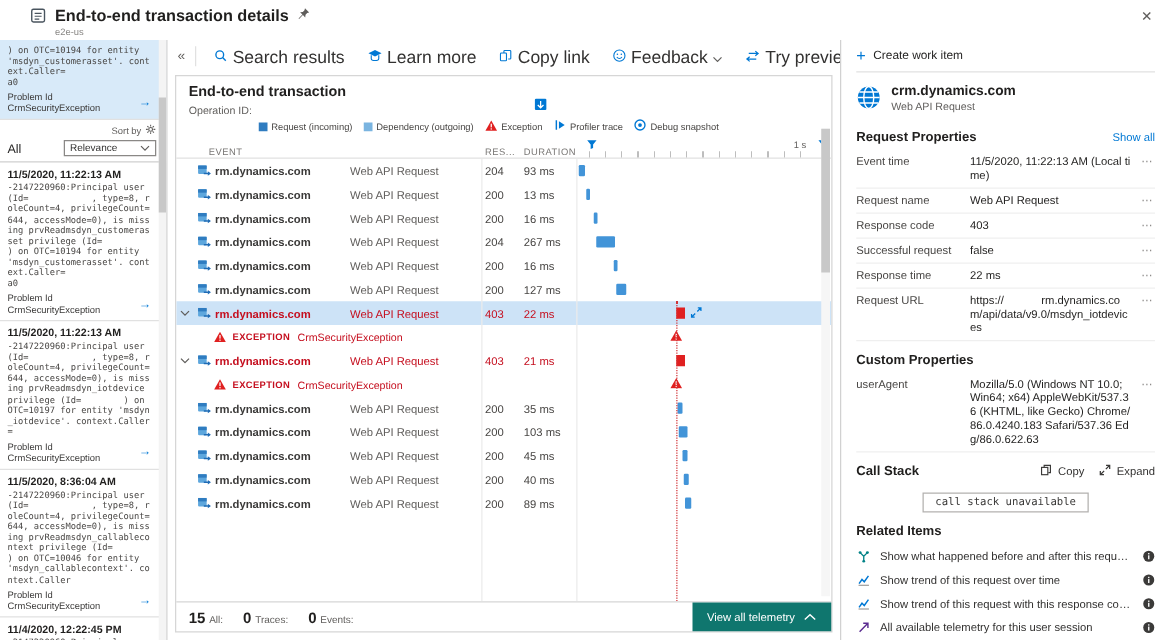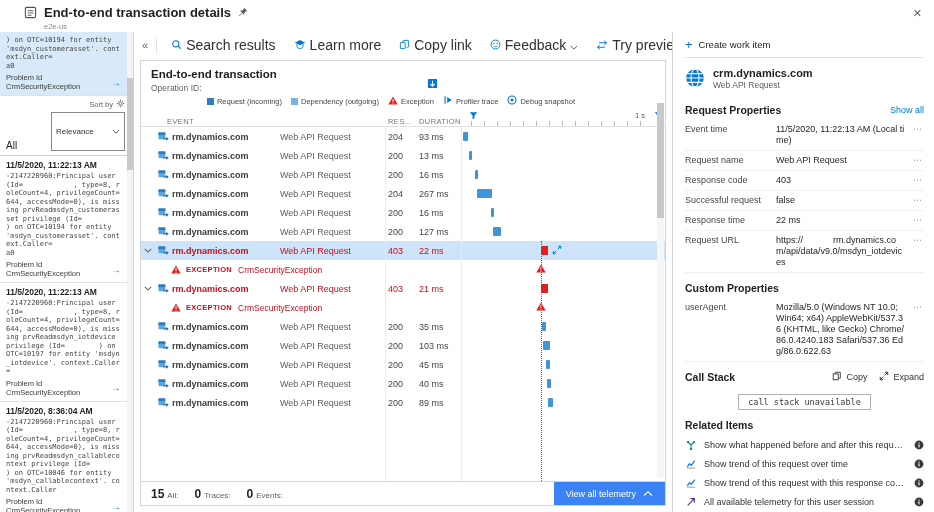--- a/index.html
+++ b/index.html
@@ -19,21 +19,21 @@
   .entry{padding:4px 12px 4px 6px;border-bottom:1px solid #e1e1e1;position:relative}
   .entry.selected{background:#d8eaf9}
   .entry-time{font-size:8.5px;font-weight:700;color:#201f1e;margin-bottom:2px}
   .entry-body{font-family:"DejaVu Sans Mono",monospace;font-size:7px;line-height:8.5px;color:#484644;white-space:pre-wrap;word-break:break-all}
   .entry-problem{display:flex;justify-content:space-between;align-items:center;margin-top:3px;color:#3b3a39;font-size:7.5px}
   .entry-arrow{color:#0078d4;font-weight:700;font-size:10px;cursor:pointer}
   .filterbar{display:flex;justify-content:space-between;align-items:flex-end;padding:3px 8px 4px 6px;border-bottom:1px solid #cfcfcf;background:#fff}
   .all-label{font-size:10px;color:#201f1e;cursor:pointer}
   .sortby{display:flex;flex-direction:column;align-items:flex-end;gap:2px}
   .sortby-label{font-size:7.5px;color:#605e5c;display:flex;align-items:center;gap:3px}
-  .sort-select{border:1px solid #8a8886;background:#fff;font-size:8px;padding:14px 4px;display:flex;gap:6px;align-items:center;width:74px;justify-content:space-between;cursor:pointer}
+  .sort-select{border:1px solid #8a8886;background:#fff;font-size:8px;padding:1px 4px;display:flex;gap:6px;align-items:center;width:74px;justify-content:space-between;cursor:pointer}
   .sb-scroll{position:absolute;right:0;top:0;width:6px;height:100%;background:#f4f4f4}
   .sb-thumb{position:absolute;right:0;top:46px;width:6px;height:92px;background:#c8c8c8}
   
   .main{width:538px;flex:0 0 auto;display:flex;flex-direction:column;min-width:0}
   .toolbar{height:26px;flex:0 0 auto;display:flex;align-items:center;padding:0 6px;gap:2px}
   .tb-collapse{color:#605e5c;font-size:11px;padding:2px 8px 2px 2px;border-right:1px solid #e1e1e1;margin-right:4px;cursor:pointer}
   .tb-item{display:flex;align-items:center;gap:4px;padding:3px 8px;font-size:14px;color:#323130;cursor:pointer;white-space:nowrap}
   .panel{flex:1;margin:2px 6px 6px 6px;border:1px solid #d6d6d6;display:flex;flex-direction:column;min-height:0;position:relative;background:#fff}
   .panel-scroll{position:absolute;right:1px;top:42px;width:7px;bottom:28px;background:#f6f6f6}
   .panel-thumb{position:absolute;top:0;left:0;width:7px;height:115px;background:#c8c8c8}
@@ -73,21 +73,21 @@
   .rexp{position:absolute;top:4px;display:inline-flex}
   .tri{position:absolute;top:4px;display:inline-flex}
   .exc-ind{margin-left:17px;flex:0 0 auto;display:inline-flex}
   .exc-word{font-size:7.5px;font-weight:700;color:#c50f1f;margin:0 6px 0 5px;letter-spacing:.3px;flex:0 0 auto}
   .exc-name{font-size:8.5px;color:#c50f1f;white-space:nowrap;overflow:hidden}
   .tfoot{height:24px;flex:0 0 auto;border-top:1px solid #d6d6d6;display:flex;align-items:center;padding-left:10px;position:relative}
   #counts{display:flex;align-items:baseline}
   .cnt{display:flex;align-items:baseline;margin-right:16px;gap:3px}
   .cnt-v{font-size:12px;font-weight:700;color:#201f1e}
   .cnt-l{font-size:8px;color:#605e5c}
-  .telemetry-btn{position:absolute;right:0;top:0;bottom:0;background:#3b82f6;color:#fff;border:none;font-size:9px;display:flex;align-items:center;justify-content:center;gap:7px;cursor:pointer;padding:0 12px;font-family:"Liberation Sans",sans-serif}
+  .telemetry-btn{position:absolute;right:0;top:0;bottom:0;background:#0f766e;color:#fff;border:none;font-size:9px;display:flex;align-items:center;justify-content:center;gap:7px;cursor:pointer;padding:0 12px;font-family:"Liberation Sans",sans-serif}
   
   .details{flex:1;border-left:1px solid #d1d1d1;padding:0 10px 4px 12px;overflow:hidden;font-size:9px;background:#fff}
   .cwi{display:flex;align-items:center;gap:6px;height:26px;color:#201f1e;border-bottom:1px solid #e1e1e1;cursor:pointer;font-size:9.5px}
   .cwi-plus{color:#0078d4;font-size:13px;font-weight:400;line-height:1}
   .app-head{display:flex;gap:8px;align-items:center;padding:9px 0 5px}
   .app-name{font-size:11px;font-weight:700;color:#201f1e}
   .app-type{font-size:8.5px;color:#605e5c;margin-top:1px}
   .sec-head{display:flex;justify-content:space-between;align-items:center;margin-top:9px;padding-bottom:4px}
   .sec-title{font-size:10.5px;font-weight:700;color:#201f1e}
   .show-all{color:#0078d4;font-size:9px;cursor:pointer}

